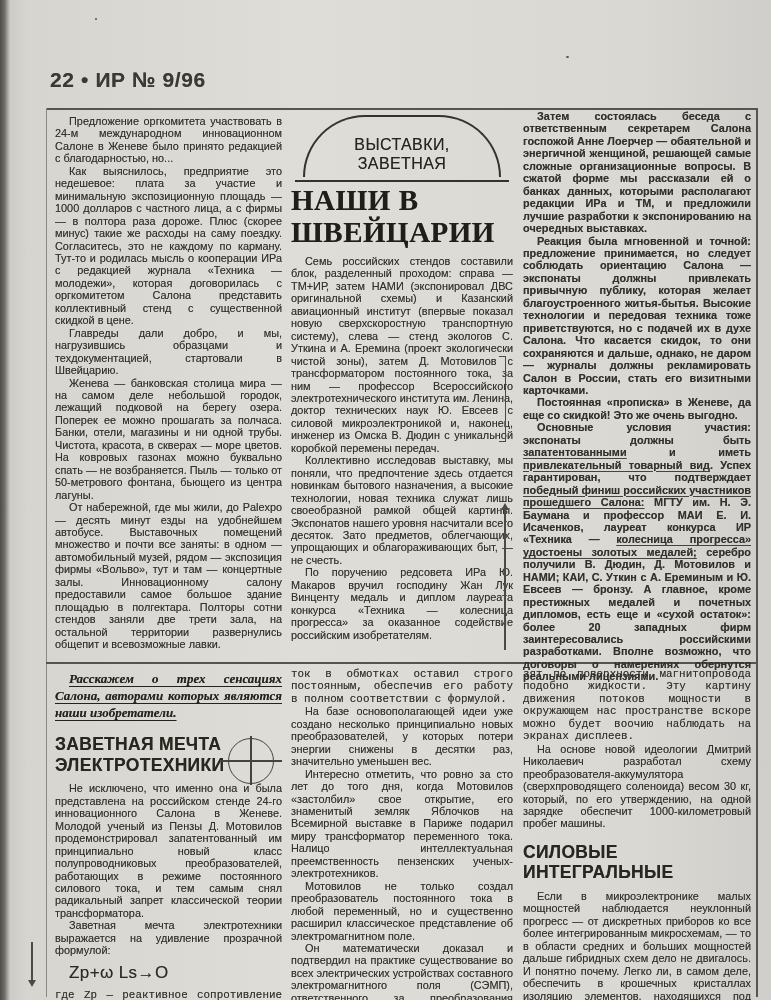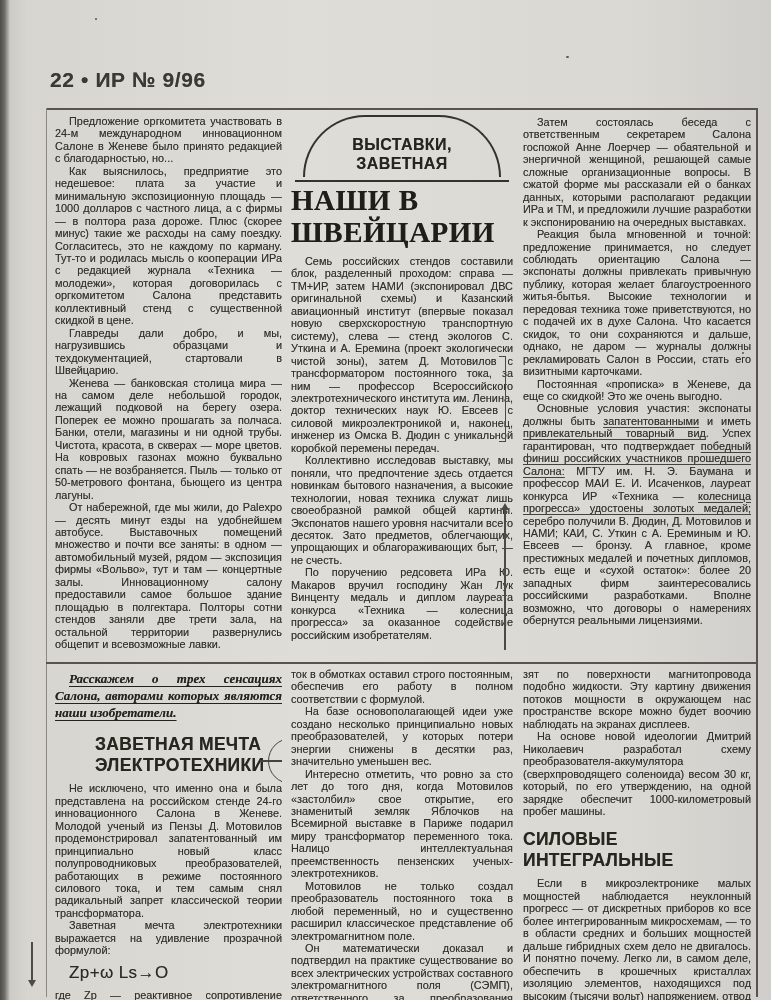--- a/index.html
+++ b/index.html
@@ -6,27 +6,27 @@
   .page{position:relative;width:771px;height:1000px;overflow:hidden;
         background:linear-gradient(90deg,#c7c6c2 0px,#d6d5d0 28px,#deddd8 300px,#d9d8d3 640px,#cfceca 771px);
         font-family:"Liberation Sans",sans-serif;color:#32302a;}
   .binding{position:absolute;left:0;top:0;width:10px;height:100%;
         background:linear-gradient(90deg,#4e4c47 0,#6f6d67 45%,rgba(150,148,142,0));}
   .header{position:absolute;left:50px;top:68px;font-size:21px;font-weight:bold;
         letter-spacing:.6px;color:#3b3933;text-shadow:0 0 .5px rgba(45,43,38,.55);}
   .hline,.vline{position:absolute;background:#56544c;}
   .para{margin:0;text-indent:14px;text-align:justify;font-size:10.9px;line-height:12.45px;
         color:#33312b;text-shadow:0 0 .45px rgba(48,46,40,.5);}
-  .noindent{text-indent:0;}
+  .noindent{text-indent:0;font-family:Liberation Mono, monospace;}
   .coltop,.colbot{position:absolute;}
   .colbot{height:336px;overflow:hidden;}
   .badge{width:198px;height:62px;margin:3px auto 0;border:2px solid #34322c;border-bottom:none;
         border-radius:110px 110px 0 0;display:flex;flex-direction:column;justify-content:flex-end;
         align-items:center;padding-bottom:4px;box-sizing:border-box;}
-  .badge div{font-size:16px;font-weight:bold;line-height:18.5px;letter-spacing:.4px;color:#26251f;
+  .badge div{font-size:16px;font-weight:normal;line-height:18.5px;letter-spacing:.4px;color:#26251f;
         text-shadow:0 0 .5px rgba(40,38,33,.6);}
   .badge-base{position:absolute;left:4px;width:214px;top:65px;height:2px;background:#34322c;}
   .title{font-family:"Liberation Serif",serif;font-weight:bold;font-size:29px;line-height:31.5px;
         text-align:left;letter-spacing:.5px;color:#1f1e19;margin:8px 0 7px;
         text-shadow:0 0 .6px rgba(32,30,26,.6);}
   .teaser{font-family:"Liberation Serif",serif;font-style:italic;font-weight:bold;font-size:13px;
         line-height:16.8px;text-align:justify;text-indent:14px;margin:4px 0 13px;color:#24231d;
         text-decoration:underline;text-decoration-thickness:1.2px;text-underline-offset:2.5px;
         text-shadow:0 0 .5px rgba(36,34,29,.55);}
   .subhead{font-size:17.5px;font-weight:bold;line-height:20.5px;letter-spacing:.3px;margin:9px 0 7px;
@@ -83,31 +83,31 @@
     </div>
     <div class="title">НАШИ В ШВЕЙЦАРИИ</div>
     <div>
 
     <p class="para">Семь российских стендов составили блок, разделенный проходом: справа — ТМ+ИР, затем НАМИ (экспонировал ДВС оригинальной схемы) и Казанский авиационный институт (впервые показал новую сверхскоростную транспортную систему), слева — стенд экологов С. Уткина и А. Еремина (проект экологически чистой зоны), затем Д. Мотовилов с трансформатором постоянного тока, за ним — профессор Всероссийского электротехнического института им. Ленина, доктор технических наук Ю. Евсеев с силовой микроэлектроникой и, наконец, инженер из Омска В. Дюдин с уникальной коробкой перемены передач.</p>
         <p class="para">Коллективно исследовав выставку, мы поняли, что предпочтение здесь отдается новинкам бытового назначения, а высокие технологии, новая техника служат лишь своеобразной рамкой общей картины. Экспонатов нашего уровня насчитали всего десяток. Зато предметов, облегчающих, упрощающих и облагораживающих быт, — не счесть.</p>
         <p class="para">По поручению редсовета ИРа Ю. Макаров вручил господину Жан Лук Винценту медаль и диплом лауреата конкурса «Техника — колесница прогресса» за оказанное содействие российским изобретателям.</p>
       </div>
   </div>
 
-  <div class="coltop" style="left:523px;top:116px;width:228px;">
+  <div class="coltop" style="left:523px;top:110px;width:228px;font-weight:bold;">
 
   <p class="para">Затем состоялась беседа с ответственным секретарем Салона госпожой Анне Лоерчер — обаятельной и энергичной женщиной, решающей самые сложные организационные вопросы. В сжатой форме мы рассказали ей о банках данных, которыми располагают редакции ИРа и ТМ, и предложили лучшие разработки к экспонированию на очередных выставках.</p>
       <p class="para">Реакция была мгновенной и точной: предложение принимается, но следует соблюдать ориентацию Салона — экспонаты должны привлекать привычную публику, которая желает благоустроенного житья-бытья. Высокие технологии и передовая техника тоже приветствуются, но с подачей их в духе Салона. Что касается скидок, то они сохраняются и дальше, однако, не даром — журналы должны рекламировать Салон в России, стать его визитными карточками.</p>
       <p class="para">Постоянная «прописка» в Женеве, да еще со скидкой! Это же очень выгодно.</p>
       <p class="para"><span>Основные условия участия: экспонаты должны быть </span><span class="pen-u">запатентованными</span><span> и иметь </span><span class="pen-u">привлекательный товарный вид</span><span>. Успех гарантирован, что подтверждает </span><span class="pen-u">победный финиш российских участников прошедшего Салона:</span><span> МГТУ им. Н. Э. Баумана и профессор МАИ Е. И. Исаченков, лауреат конкурса ИР «Техника — </span><span class="pen-u">колесница прогресса» удостоены золотых медалей;</span><span> серебро получили В. Дюдин, Д. Мотовилов и НАМИ; КАИ, С. Уткин с А. Ереминым и Ю. Евсеев — бронзу. А главное, кроме престижных медалей и почетных дипломов, есть еще и «сухой остаток»: более 20 западных фирм заинтересовались российскими разработками. Вполне возможно, что договоры о намерениях обернутся реальными лицензиями.</span></p>
     </div>
 
   <div class="colbot" style="left:55px;top:667px;width:227px;">
     <p class="teaser">Расскажем о трех сенсациях Салона, авторами которых являются наши изобретатели.</p>
-    <div style="position:relative;margin-left:40px;">
+    <div style="position:relative;">
       <div class="subhead first">ЗАВЕТНАЯ МЕЧТА ЭЛЕКТРОТЕХНИКИ</div>
       <div class="crosshair" style="left:165px;top:2px;width:62px;height:50px;">
         <div class="h"></div>
         <div class="v"></div>
         <div class="circ"></div>
       </div>
     </div>
     <div>
 
     <p class="para">Не исключено, что именно она и была представлена на российском стенде 24-го инновационного Салона в Женеве. Молодой ученый из Пензы Д. Мотовилов продемонстрировал запатентованный им принципиально новый класс полупроводниковых преобразователей, работающих в режиме постоянного силового тока, и тем самым снял радикальный запрет классической теории трансформатора.</p>

